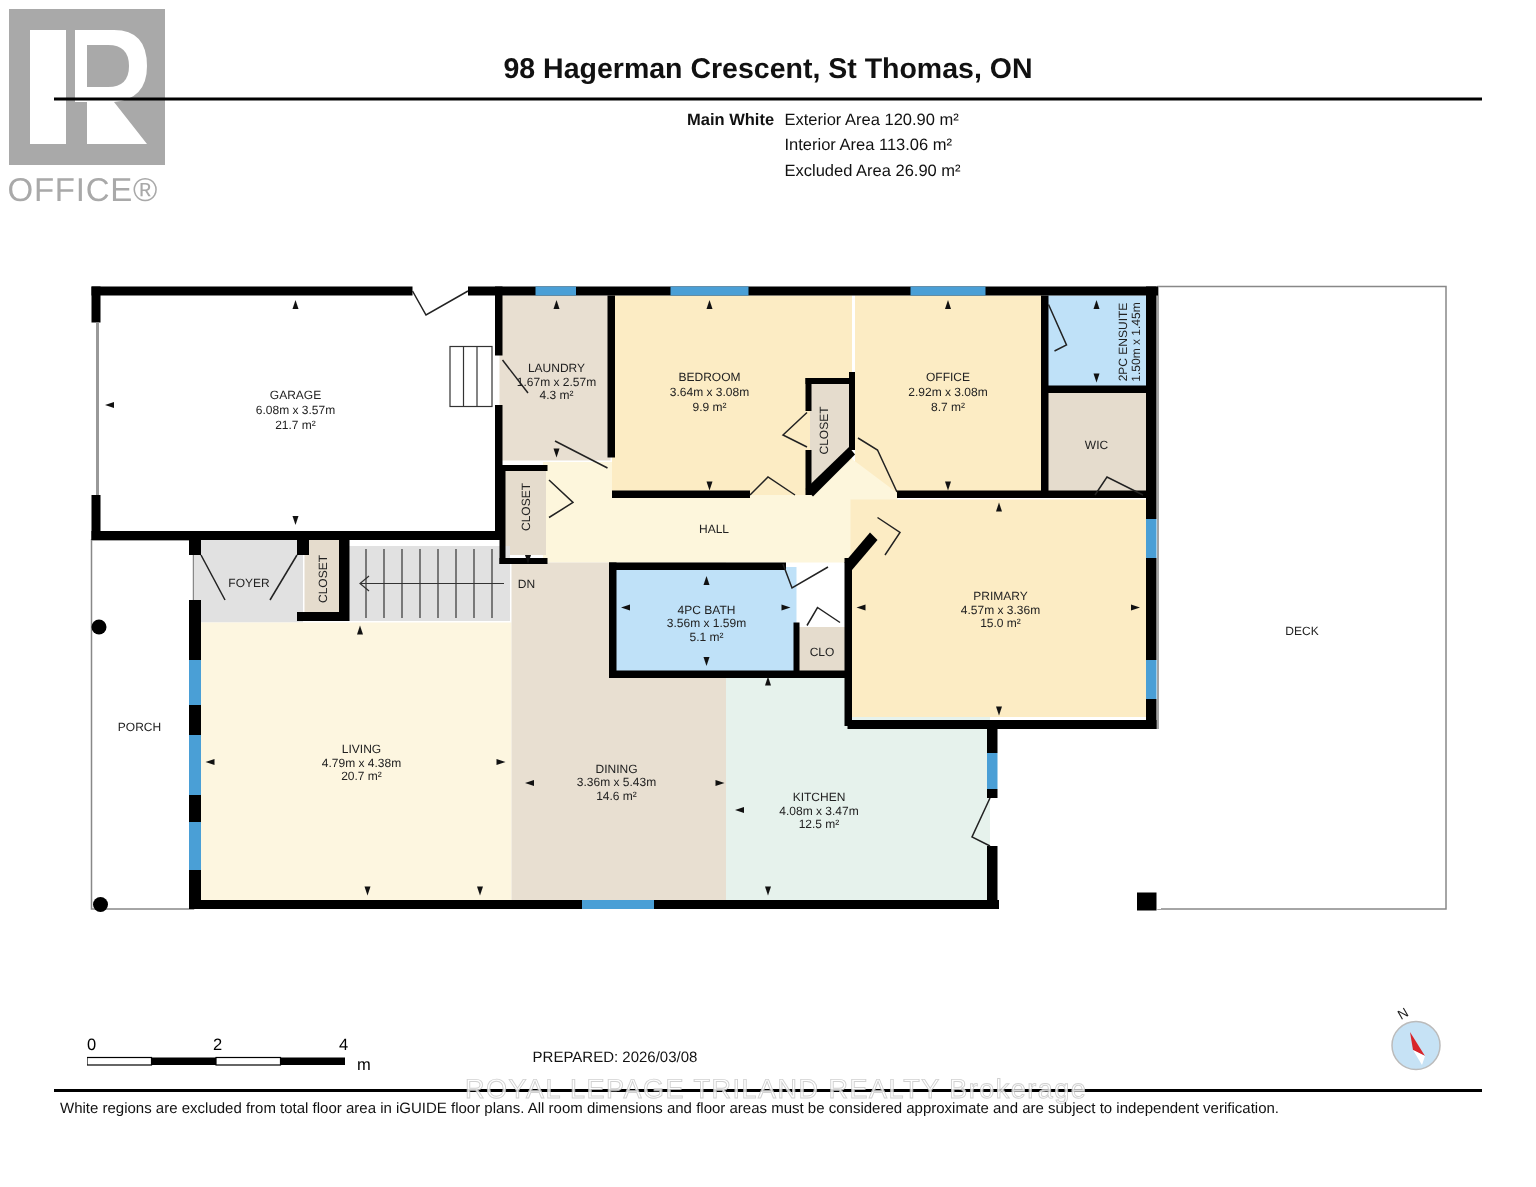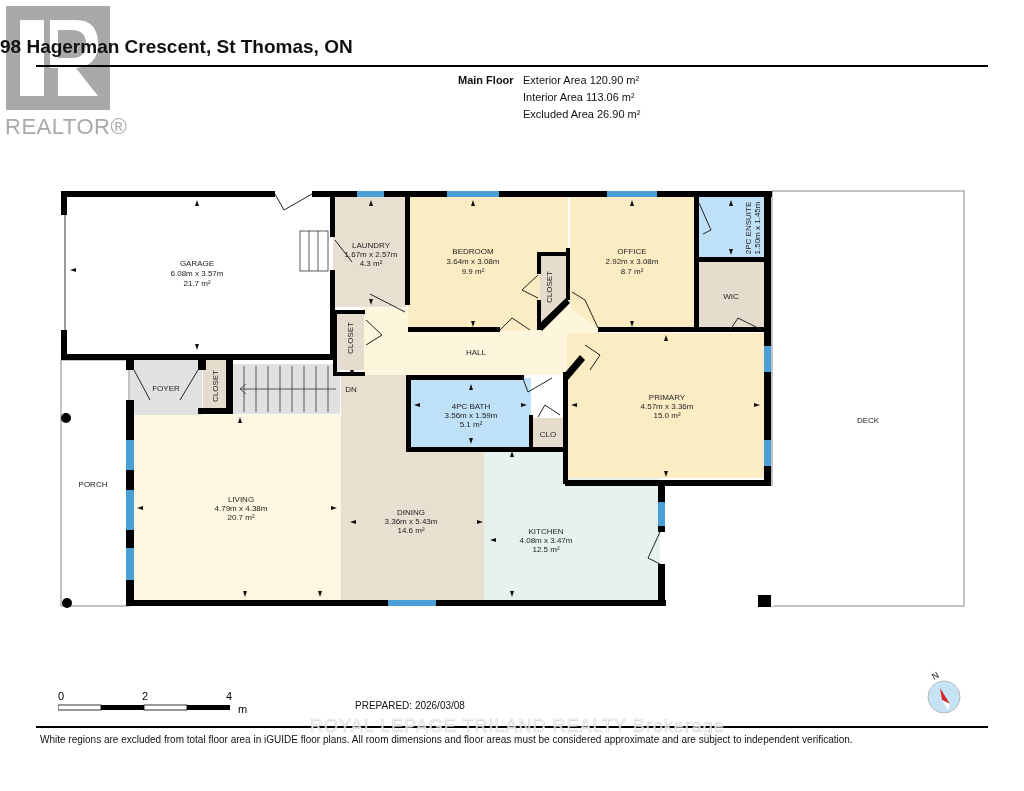--- a/index.html
+++ b/index.html
@@ -1,19 +1,19 @@
 <!DOCTYPE html>
 <html><head>
 <meta charset="utf-8">
 <style>
   html, body { margin:0; padding:0; background:#ffffff; }
   body { width:1024px; height:791px; position:relative; overflow:hidden; font-family:"Liberation Sans", sans-serif; color:#111; }
   .logo { position:absolute; left:6px; top:6px; width:104px; height:104px; background:#a9a9a9; }
   .logo-text { position:absolute; left:5px; top:114px; font-size:22px; color:#a9a9a9; letter-spacing:0.5px; font-family:"Liberation Sans", sans-serif; }
-  .title { position:absolute; left:0; width:1024px; top:36px; text-align:left; font-size:19px; font-weight:bold; }
+  .title { position:absolute; left:0; width:1024px; top:36px; text-align:center; font-size:19px; font-weight:bold; }
   .hr-top { position:absolute; left:36px; top:65px; width:952px; height:2px; background:#000; }
   .areas { position:absolute; left:458px; top:72px; font-size:11px; line-height:17px; }
   .areas .floor { position:absolute; left:0; top:0; font-weight:bold; white-space:nowrap; }
   .areas .list { position:absolute; left:65px; top:0; white-space:nowrap; }
   svg.plan { position:absolute; left:0; top:0; }
   .room-label { font-family:"Liberation Sans", sans-serif; font-size:8px; fill:#222; text-anchor:middle; }
   .scale { position:absolute; left:58px; top:690px; }
   .prepared { position:absolute; left:0; width:820px; top:700px; text-align:center; font-size:10px; }
   .hr-bot { position:absolute; left:36px; top:726px; width:952px; height:2px; background:#000; }
   .watermark { position:absolute; left:310px; top:716px; font-size:18px; color:#ffffff; opacity:0.85; -webkit-text-stroke:0.6px #c9c9c9; letter-spacing:1px; white-space:nowrap; }
@@ -23,27 +23,27 @@
 <body>
 
 <div class="logo">
   <svg width="104" height="104" viewBox="0 0 104 104">
     <rect x="14" y="14" width="24" height="76" fill="#fff"></rect>
     <path d="M44 14 H70 Q92 14 92 38 Q92 60 70 62 L92 90 H44 Z" fill="#fff"></path>
     <rect x="44" y="62" width="8" height="28" fill="#a9a9a9"></rect>
     <path d="M52 24 H66 Q80 24 80 38 Q80 52 66 52 H52 Z" fill="#a9a9a9"></path>
   </svg>
 </div>
-<div class="logo-text">REALTOR®</div>
+<div class="logo-text">OFFICE®</div>
 
 <div class="title">98 Hagerman Crescent, St Thomas, ON</div>
 <div class="hr-top"></div>
 
 <div class="areas">
-  <div class="floor">Main Floor</div>
+  <div class="floor">Main White</div>
   <div class="list">
     <div>Exterior Area 120.90 m²</div>
     <div>Interior Area 113.06 m²</div>
     <div>Excluded Area 26.90 m²</div>
   </div>
 </div>
 
 <svg class="plan" width="1024" height="791" viewBox="0 0 1024 791">
 
   <rect x="61" y="360" width="68" height="246" fill="#fff" stroke="#888" stroke-width="1"></rect>

